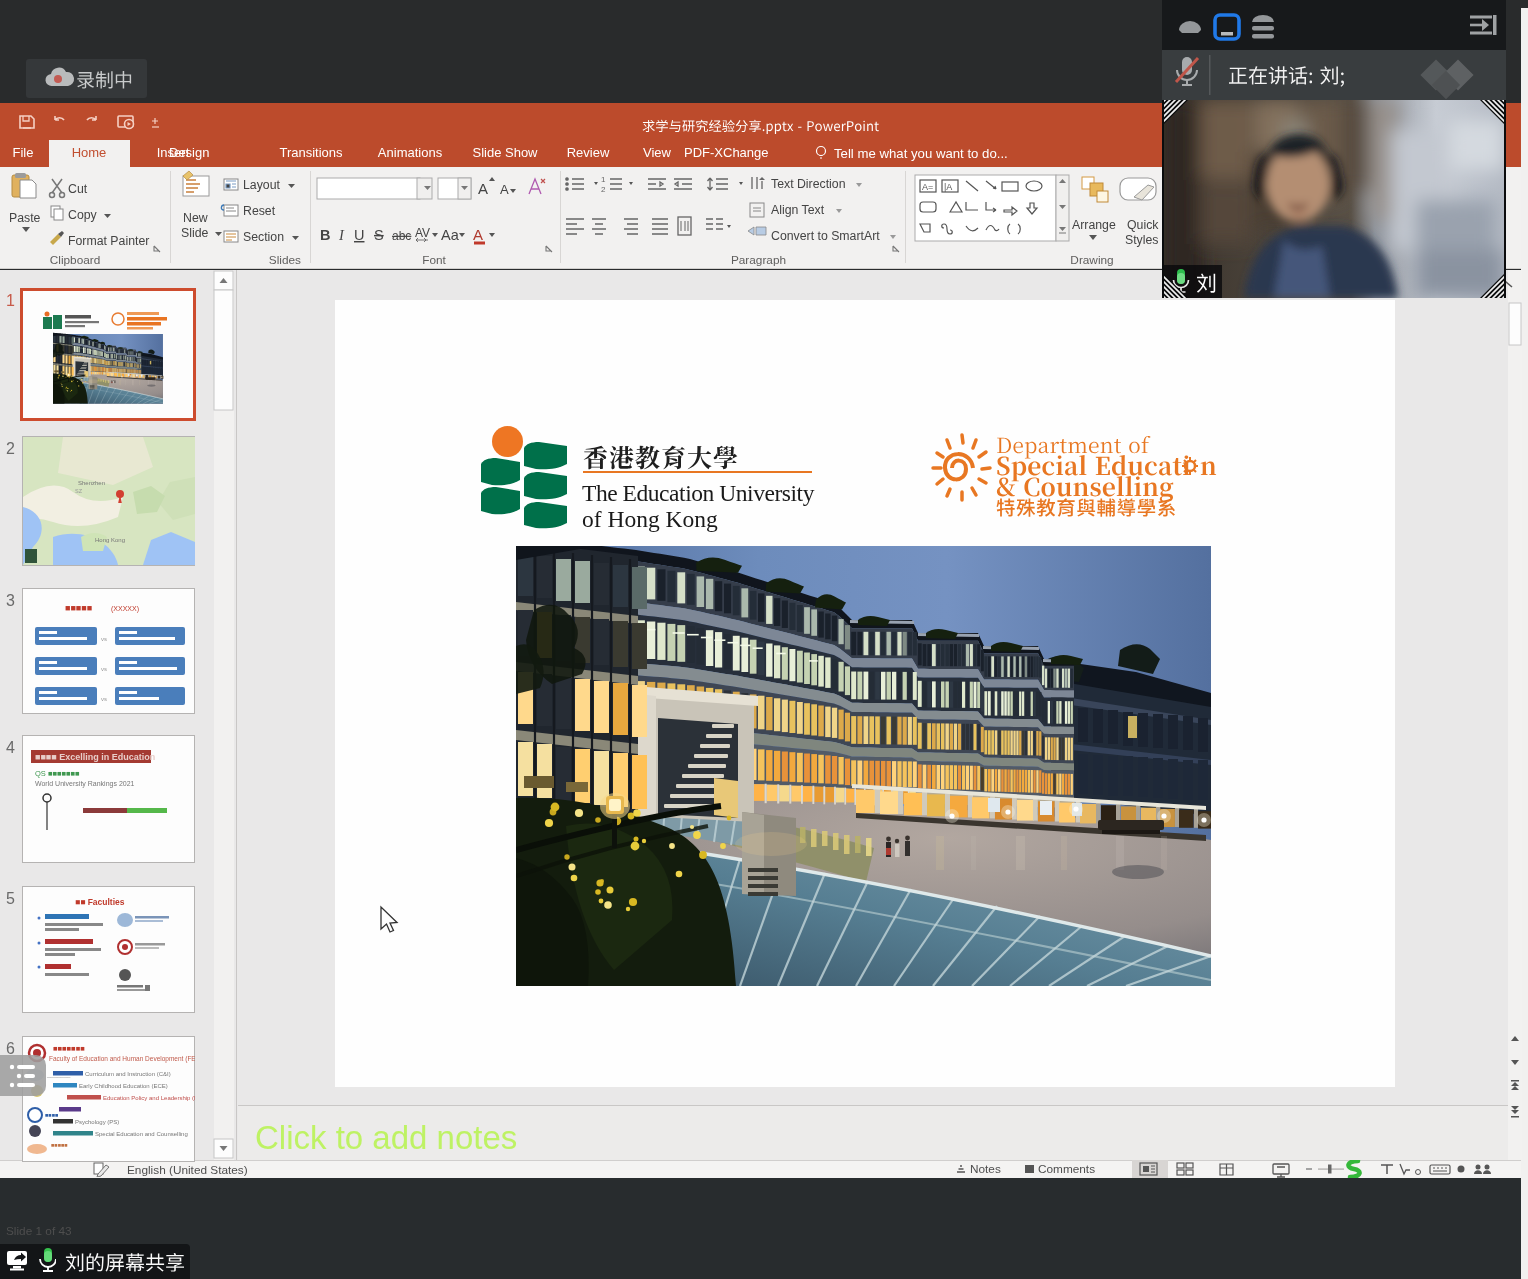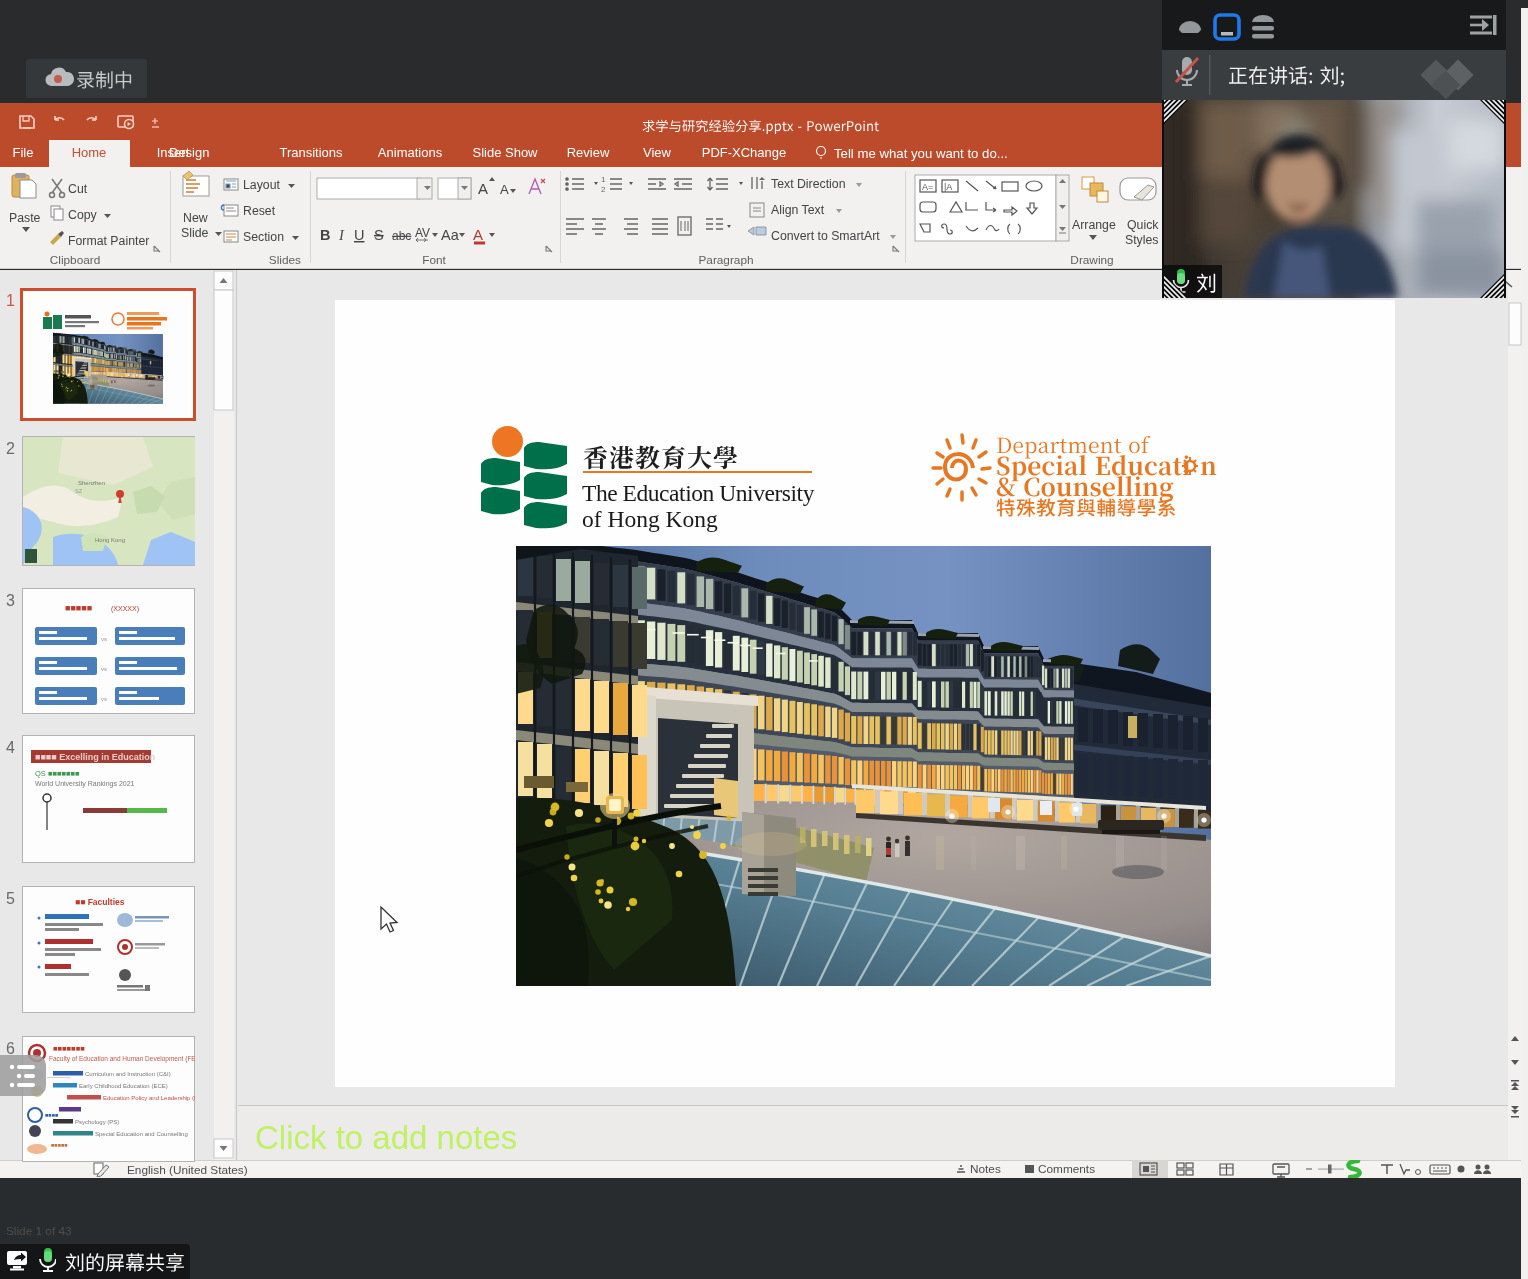--- a/index.html
+++ b/index.html
@@ -35,38 +35,38 @@
     <div class="abs" style="left:49px;top:0;width:81px;height:27px;background:#f2f1f0"></div>
     <div class="abs" style="left:-37px;top:5px;width:120px;text-align:center;color:#fff">File</div>
     <div class="abs" style="left:29px;top:5px;width:120px;text-align:center;color:#c14f30">Home</div>
     <div class="abs" style="left:113px;top:5px;width:120px;text-align:center;color:#fff">Insert</div>
     <div class="abs" style="left:169px;top:5px;width:120px;text-align:left;color:#fff">Design</div>
     <div class="abs" style="left:251px;top:5px;width:120px;text-align:center;color:#fff">Transitions</div>
     <div class="abs" style="left:350px;top:5px;width:120px;text-align:center;color:#fff">Animations</div>
     <div class="abs" style="left:445px;top:5px;width:120px;text-align:center;color:#fff">Slide Show</div>
     <div class="abs" style="left:528px;top:5px;width:120px;text-align:center;color:#fff">Review</div>
     <div class="abs" style="left:597px;top:5px;width:120px;text-align:center;color:#fff">View</div>
-    <div class="abs" style="left:684px;top:5px;width:120px;text-align:center;color:#fff">PDF-XChange</div>
+    <div class="abs" style="left:684px;top:5px;width:120px;color:#fff">PDF-XChange</div>
   </div>
 <svg class="abs" style="left:810px;top:140px" width="260" height="27" viewBox="0 0 260 27">
 <g stroke="#fff" stroke-width="1.2" fill="none">
 <circle cx="11" cy="11" r="4.5"></circle>
       <path d="M9.5 15.5h3M10 18h2"></path>
 </g>
 <text x="24" y="18" font-size="13.2" fill="#fff" font-family="Liberation Sans">Tell me what you want to do...</text>
 </svg>
 <div class="abs" style="left:0;top:167px;width:1162px;height:102px;font-size:12.3px;color:#444">
     <div class="abs" style="left:170px;top:4px;width:1px;height:92px;background:#d8d6d4"></div>
     <div class="abs" style="left:310px;top:4px;width:1px;height:92px;background:#d8d6d4"></div>
     <div class="abs" style="left:560px;top:4px;width:1px;height:92px;background:#d8d6d4"></div>
     <div class="abs" style="left:905px;top:4px;width:1px;height:92px;background:#d8d6d4"></div>
     <div class="abs" style="left:15px;top:86px;width:120px;text-align:center;color:#5f5e5d;font-size:11.8px">Clipboard</div>
     <div class="abs" style="left:181px;top:86px;width:120px;text-align:right;color:#5f5e5d;font-size:11.8px">Slides</div>
     <div class="abs" style="left:374px;top:86px;width:120px;text-align:center;color:#5f5e5d;font-size:11.8px">Font</div>
-    <div class="abs" style="left:666px;top:86px;width:120px;text-align:center;color:#5f5e5d;font-size:11.8px">Paragraph</div>
+    <div class="abs" style="left:666px;top:86px;width:120px;text-align:right;color:#5f5e5d;font-size:11.8px">Paragraph</div>
     <div class="abs" style="left:1032px;top:86px;width:120px;text-align:center;color:#5f5e5d;font-size:11.8px">Drawing</div>
   </div>
 <svg class="abs" style="left:0;top:167px" width="1162" height="102" viewBox="0 0 1162 102">
     <g font-family="Liberation Sans" font-size="12.3" fill="#444">
       <g>
 <rect x="12" y="8" width="17" height="22" rx="2" fill="#e0b15e" stroke="#b68c42" stroke-width="1"></rect>
 <rect x="15" y="6" width="11" height="5" rx="1.5" fill="#9b9b9b"></rect>
 <path d="M20 13h12l4 4v14H20z" fill="#fff" stroke="#8a8a8a" stroke-width="1"></path>
 <text x="9" y="55">Paste</text>
 <path d="M22 60h8l-4 5z" fill="#555"></path>

